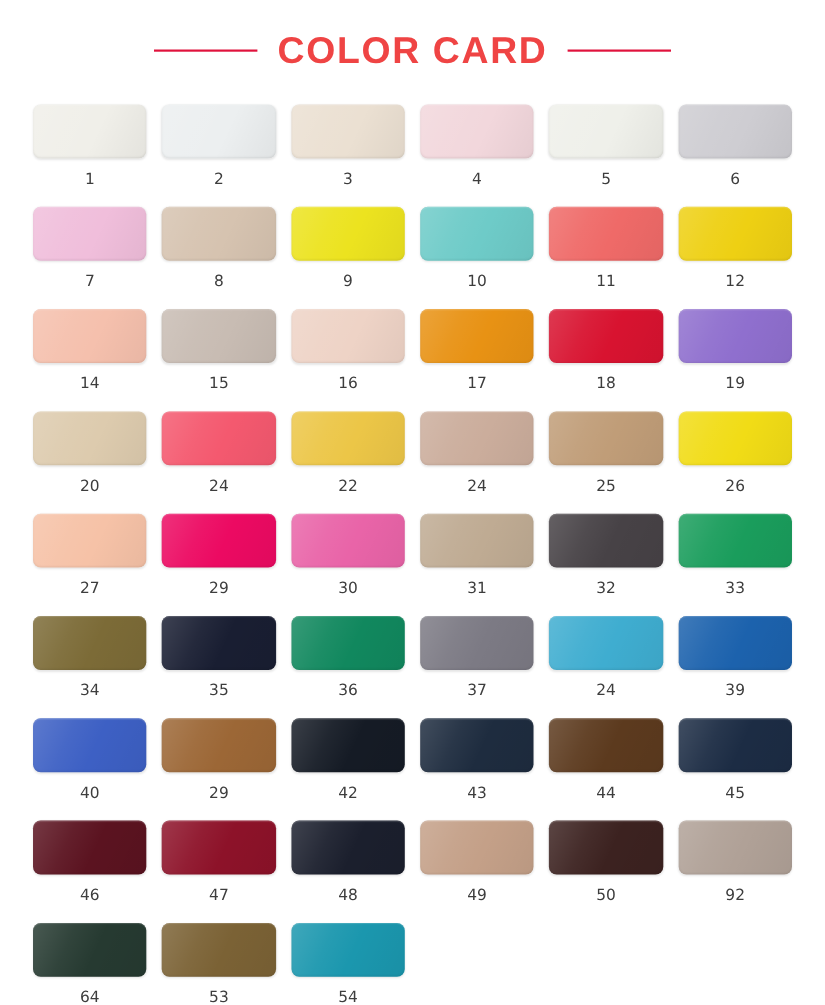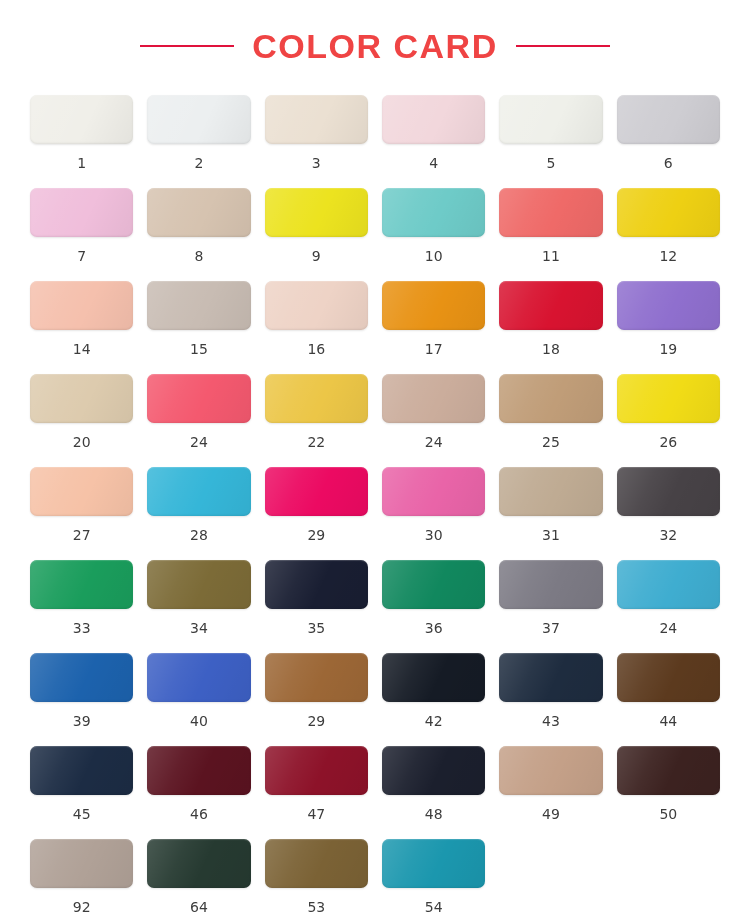--- a/index.html
+++ b/index.html
@@ -196,24 +196,20 @@
     </div>
     <div class="cell">
       <div class="swatch" style="background: rgb(241, 220, 22);"></div>
       <div class="label">26</div>
     </div>
     <div class="cell">
       <div class="swatch" style="background: rgb(246, 194, 167);"></div>
       <div class="label">27</div>
     </div>
     <div class="cell">
-      <div class="swatch" style="background: rgb(53, 182, 216);"></div>
-      <div class="label">28</div>
-    </div>
-    <div class="cell">
       <div class="swatch" style="background: rgb(236, 10, 98);"></div>
       <div class="label">29</div>
     </div>
     <div class="cell">
       <div class="swatch" style="background: rgb(233, 100, 168);"></div>
       <div class="label">30</div>
     </div>
     <div class="cell">
       <div class="swatch" style="background: rgb(191, 171, 147);"></div>
       <div class="label">31</div>

